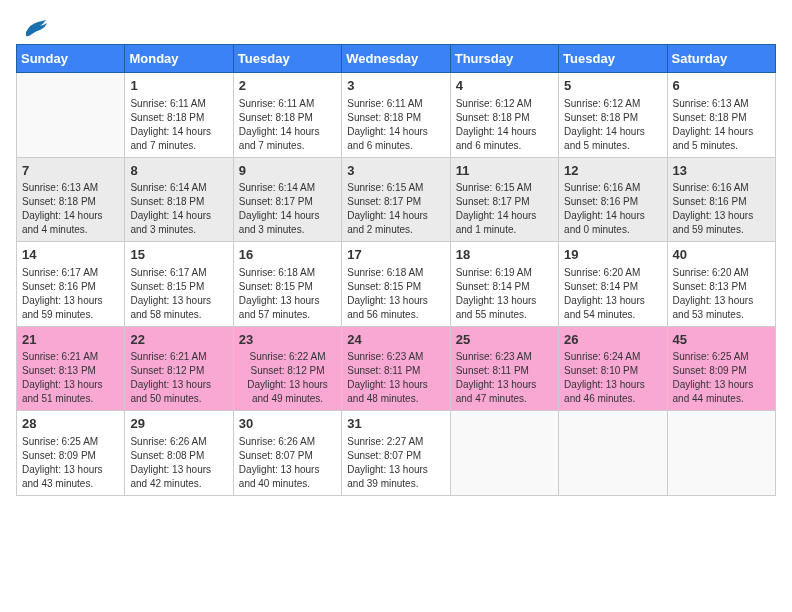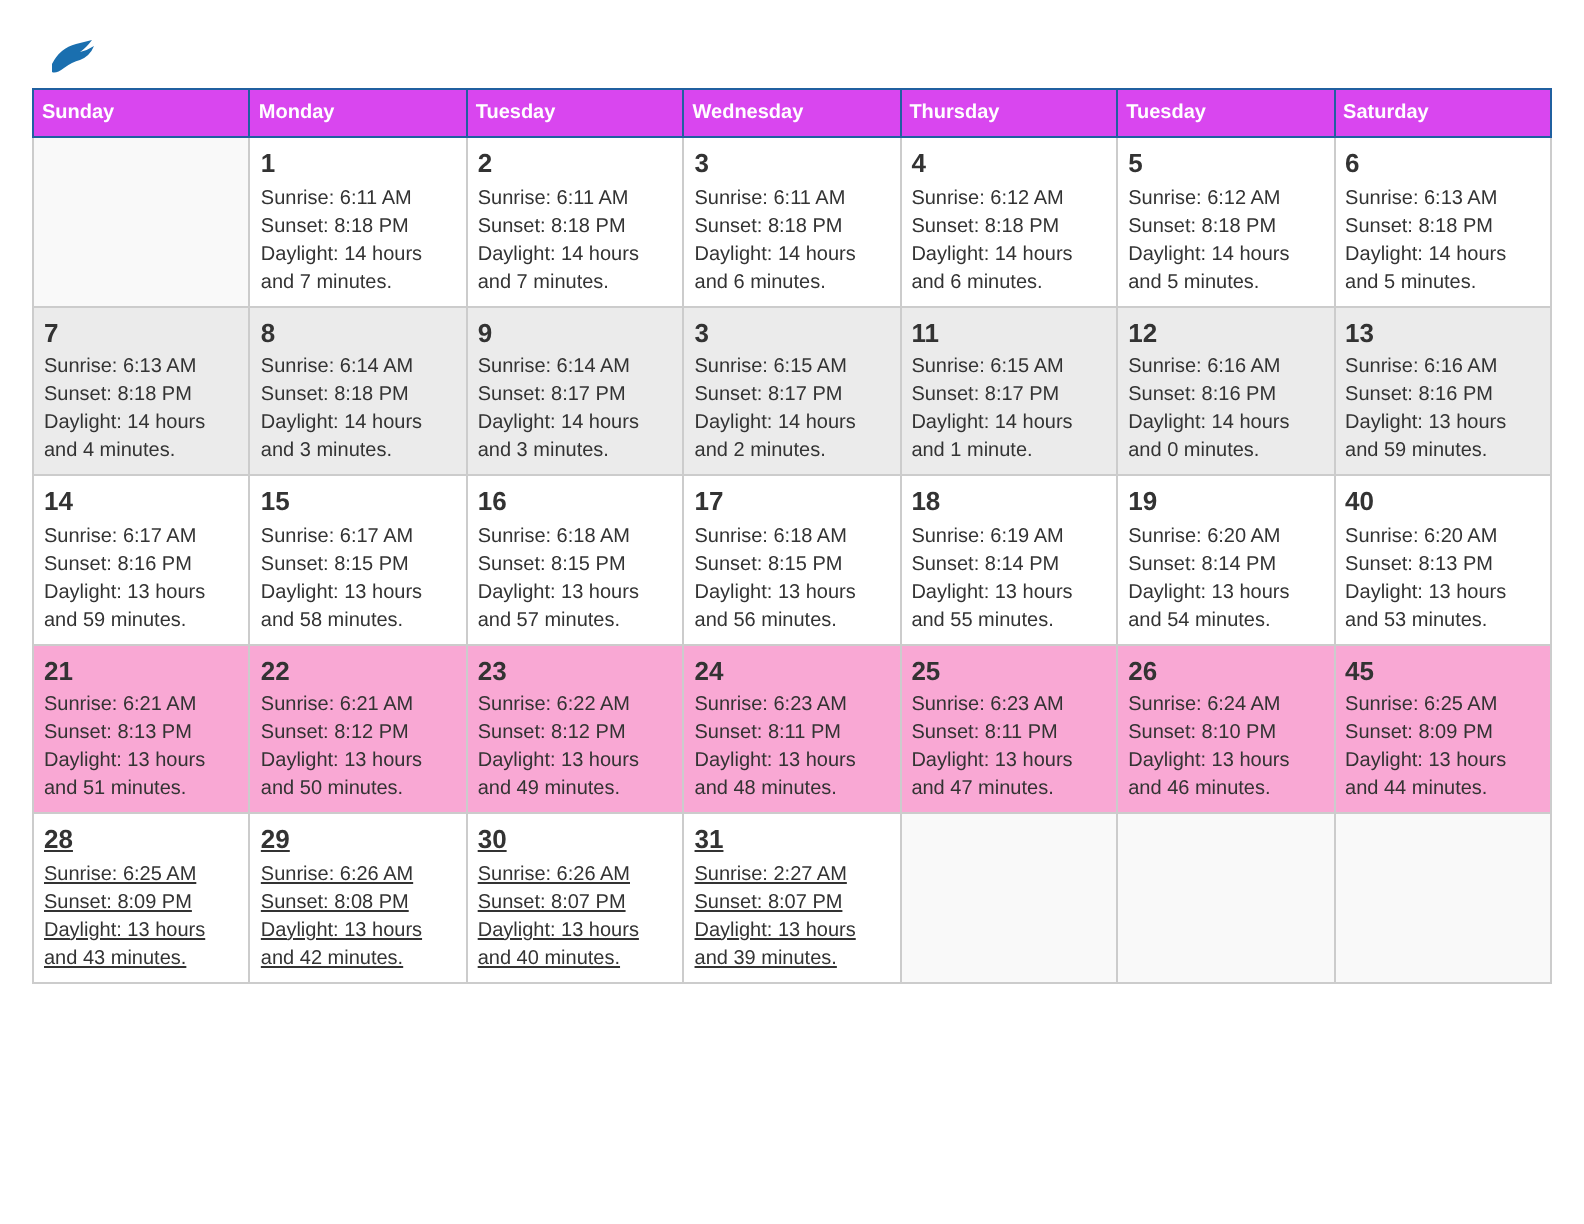--- a/index.html
+++ b/index.html
@@ -48,23 +48,23 @@
     .location {
       font-size: 16px;
       color: #555;
     }
     .calendar {
       width: 100%;
       border-collapse: collapse;
       border: 1px solid #ccc;
     }
     .calendar th {
-      background-color: #d946ef;
+      background-color: #3b82f6;
       color: #fff;
-      font-size: 10px;
+      font-size: 13px;
       font-weight: bold;
       padding: 6px 4px;
       text-align: left;
       border: 1px solid #2060a0;
     }
     .calendar td {
       vertical-align: top;
       border: 1px solid #ccc;
       padding: 4px 5px;
       width: 108px;
@@ -88,21 +88,21 @@
       color: #333;
       line-height: 1.4;
     }
     .calendar tr:nth-child(odd) td:not(.empty) {
       background: #fff;
     }
     .week-row-1 td { background: #fff; }
     .week-row-2 td { background: #ebebeb; }
     .week-row-3 td { background: #fff; }
     .week-row-4 td { background: #f9a8d4; }
-    .week-row-5 td { background: #fff; text-decoration: underline; }
+    .week-row-5 td { background: #fff; }
   </style>
 </head>
 <body>
 
 <div class="header">
   <div class="logo">
     <div style="display:flex;flex-direction:column;align-items:flex-start;">
       <div style="display:flex;align-items:center;">
         <span class="logo-text-general"></span>
         <svg class="logo-bird" viewBox="0 0 30 24" xmlns="http://www.w3.org/2000/svg">
@@ -288,21 +288,21 @@
         </td>
         <td>
           <span class="day-number">22</span>
           <div class="day-info" style="white-space: pre-line;">Sunrise: 6:21 AM
 Sunset: 8:12 PM
 Daylight: 13 hours
 and 50 minutes.</div>
         </td>
         <td>
           <span class="day-number">23</span>
-          <div class="day-info" style="white-space: pre-line;">Sunrise: 6:22 AM
+          <div class="day-info" style="white-space: pre-line; text-align: center;">Sunrise: 6:22 AM
 Sunset: 8:12 PM
 Daylight: 13 hours
 and 49 minutes.</div>
         </td>
         <td>
           <span class="day-number">24</span>
           <div class="day-info" style="white-space: pre-line;">Sunrise: 6:23 AM
 Sunset: 8:11 PM
 Daylight: 13 hours
 and 48 minutes.</div>

